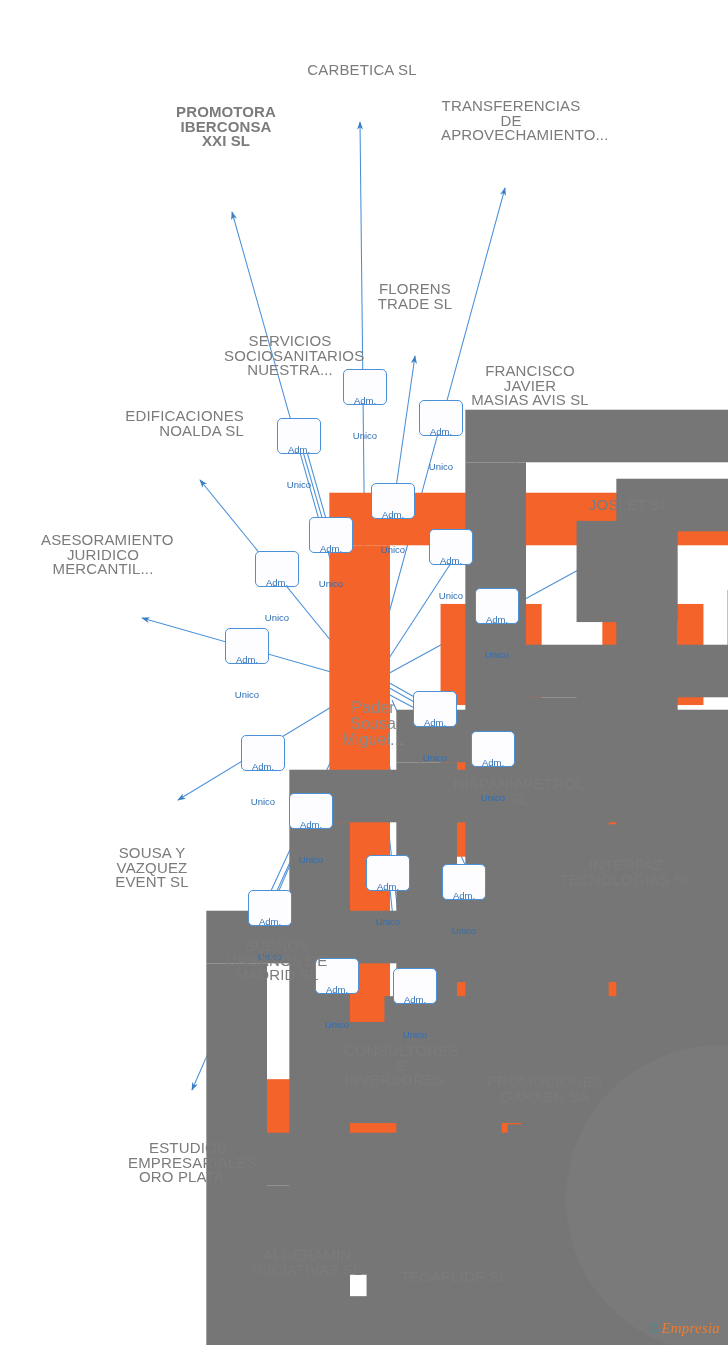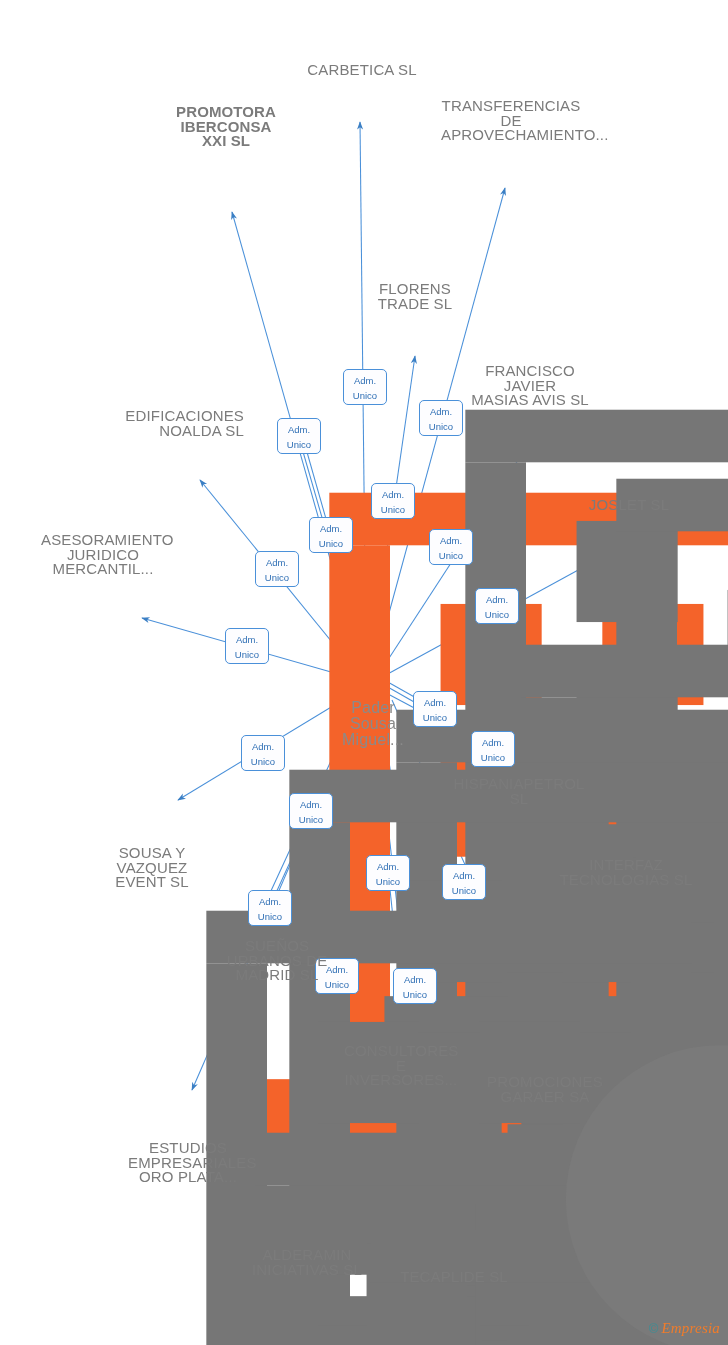--- a/index.html
+++ b/index.html
@@ -41,21 +41,21 @@
     border:1px solid #4a90d9;
     border-radius:5px;
     background:#fdfdff;
     color:#2f6fb5;
     font-size:9.5px;
     line-height:15px;
     text-align:center;
     padding-top:3px;
     box-shadow:0 0 0 0 rgba(0,0,0,0);
   }
-  .badge span{display:block;}
+  .badge span{display:block;margin-top:20px;}
 
   .icon-wrap{position:absolute;}
   .icon-wrap svg{position:static;display:block;overflow:visible;}
 
   
   #watermark{
     position:absolute;right:8px;bottom:8px;
     display:flex;align-items:center;gap:3px;
     font-family:"Liberation Serif","DejaVu Serif",serif;
     font-size:15px;font-style:italic;
@@ -533,20 +533,23 @@
 XXI SL</div>
   <div class="node-label" style="left:302px;top:63px;width:120px;">CARBETICA SL</div>
   <div class="node-label" style="left:441px;top:99px;width:140px;">TRANSFERENCIAS
 DE
 APROVECHAMIENTO...</div>
   <div class="node-label" style="left:355px;top:282px;width:120px;">FLORENS
 TRADE SL</div>
   <div class="node-label" style="left:466px;top:364px;width:128px;">FRANCISCO
 JAVIER
 MASIAS AVIS SL</div>
+  <div class="node-label" style="left:224px;top:334px;width:132px;">SERVICIOS
+SOCIOSANITARIOS
+NUESTRA...</div>
   <div class="node-label" style="left:124px;top:409px;width:120px;text-align:right;">EDIFICACIONES
 NOALDA SL</div>
   <div class="node-label" style="left:574px;top:498px;width:110px;">JOSLET SL</div>
   <div class="node-label" style="left:41px;top:533px;width:124px;">ASESORAMIENTO
 JURIDICO
 MERCANTIL...</div>
   <div class="node-label" style="left:448px;top:777px;width:142px;">HISPANIAPETROL SL</div>
   <div class="node-label" style="left:559px;top:858px;width:134px;">INTERFAZ
 TECNOLOGIAS SL</div>
   <div class="node-label" style="left:104px;top:846px;width:96px;">SOUSA Y

